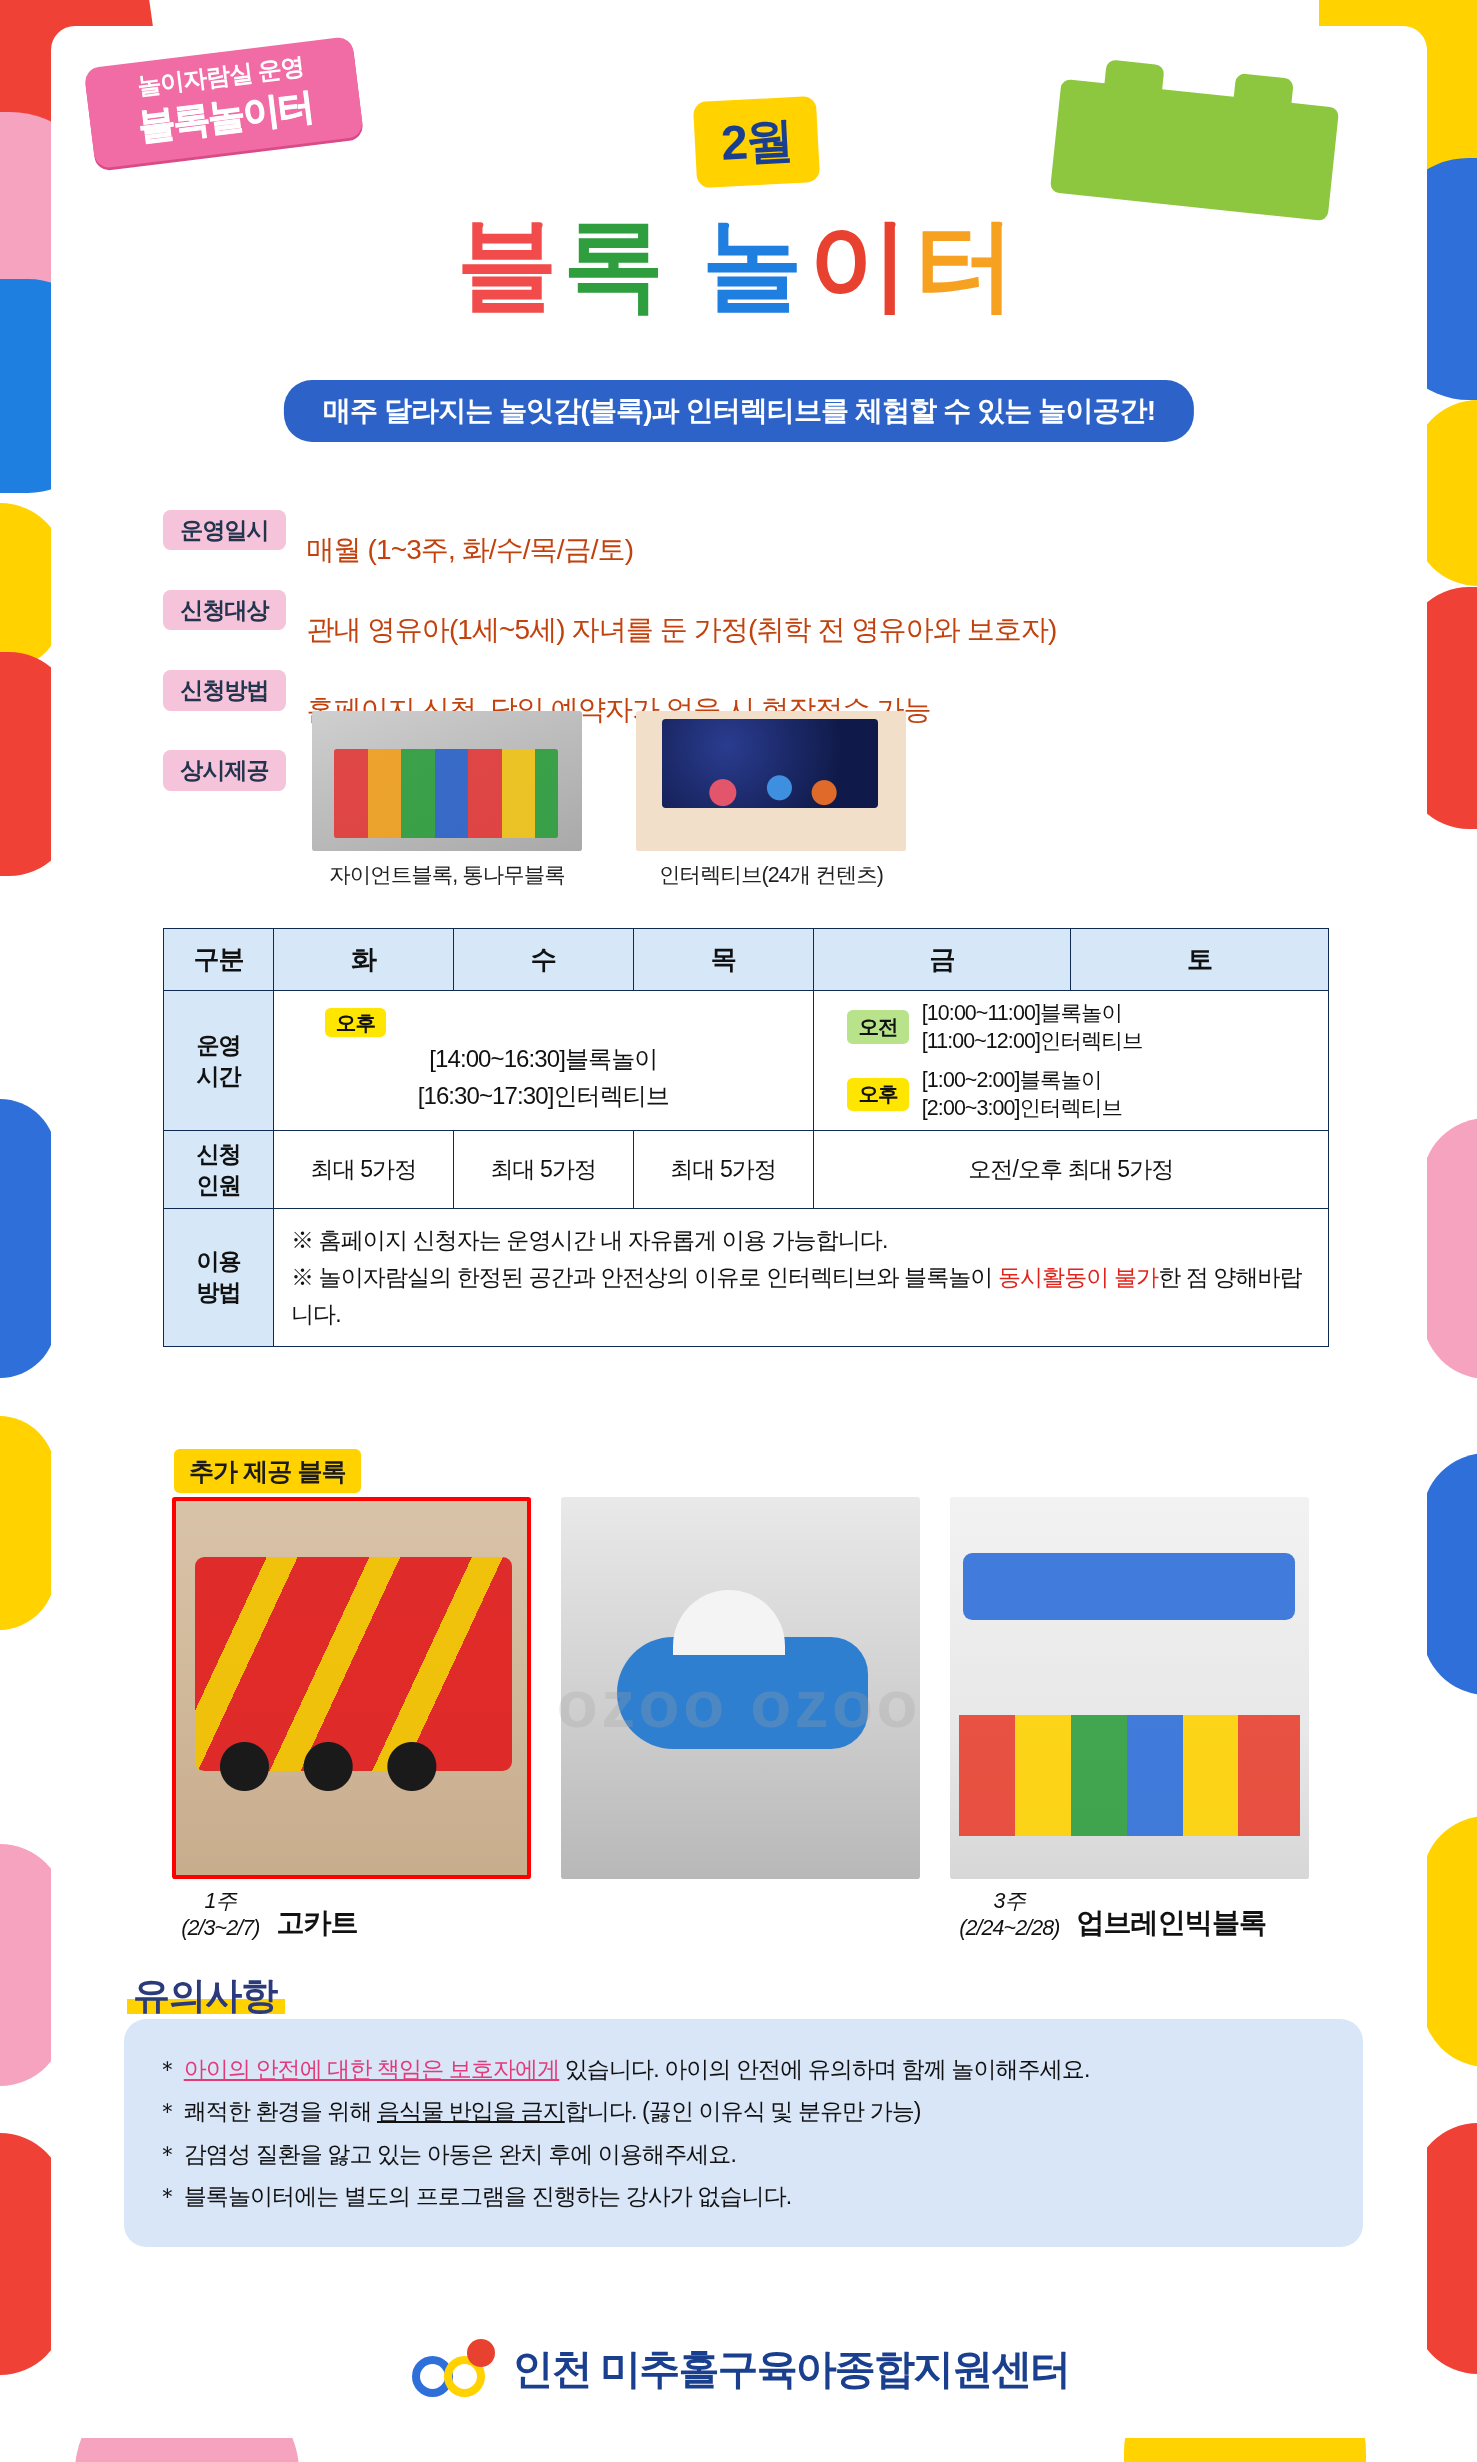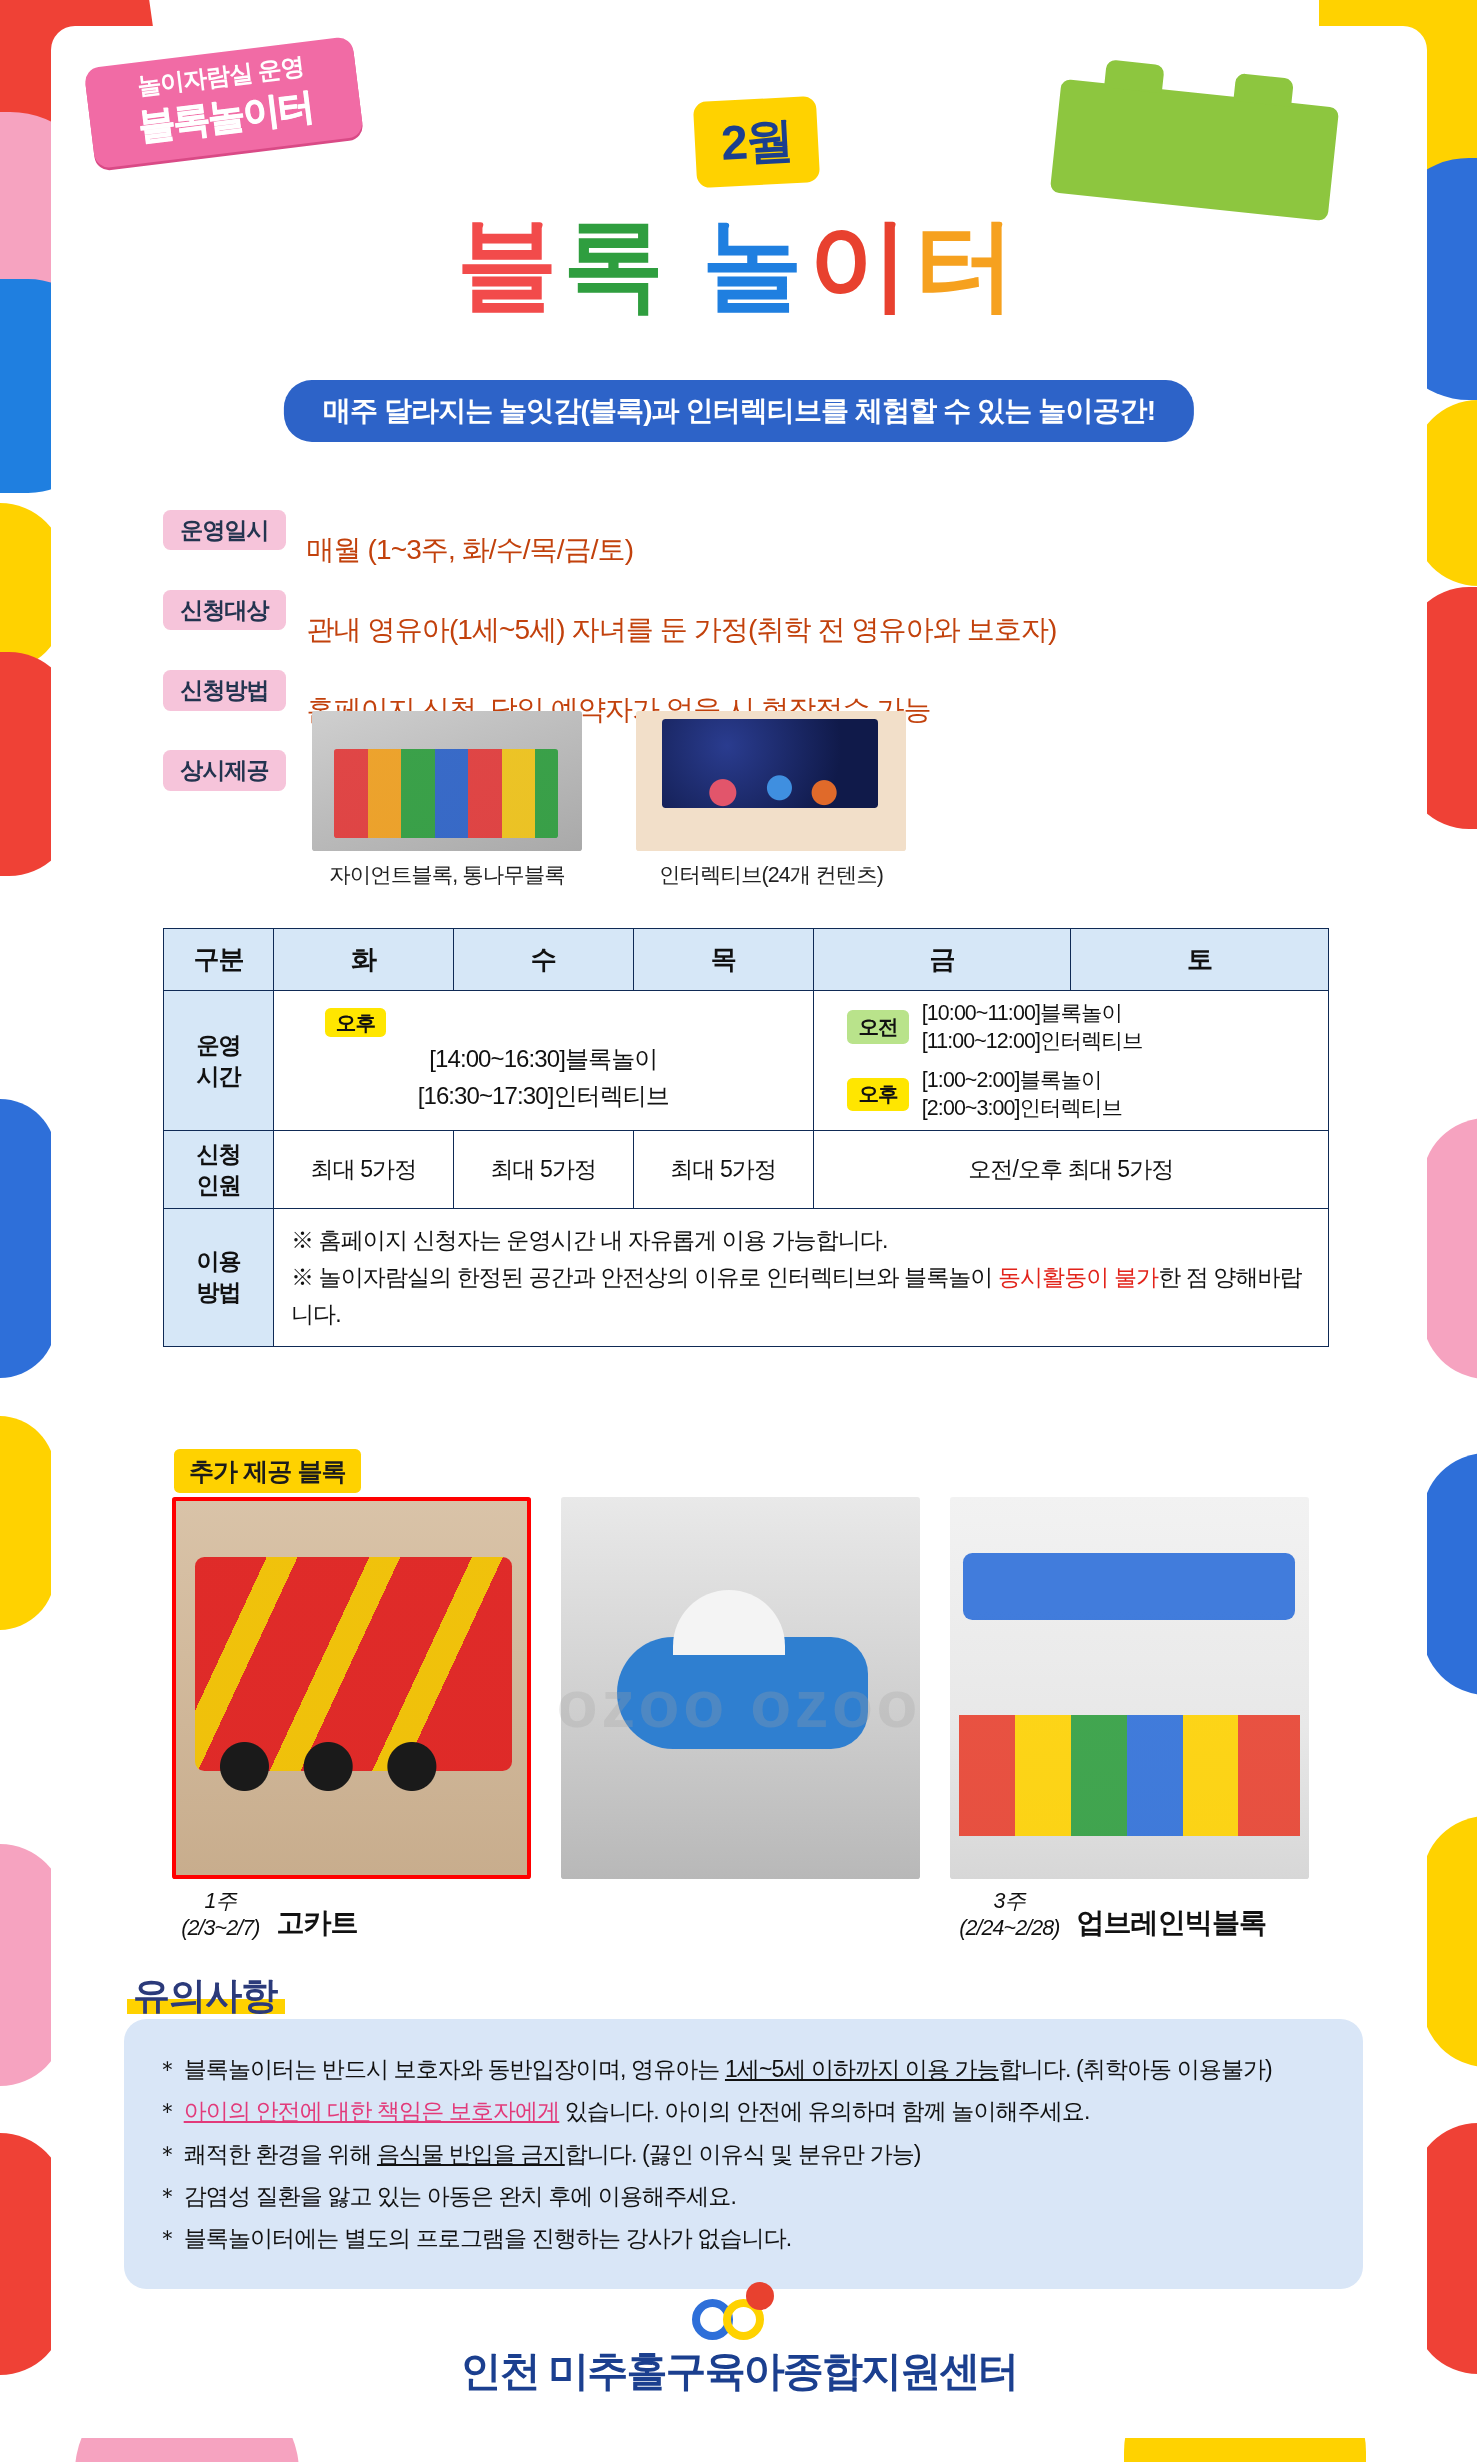--- a/index.html
+++ b/index.html
@@ -214,21 +214,21 @@
     background:#d9e6f7; border-radius:22.4px; padding:24px 32px;
   }
   .note-item { font-size:23px; color:#111; margin:11.2px 0; letter-spacing:-0.9px;}
   .u { text-decoration:underline; }
   .pink { color:#e23a7a; }
   .star { color:#111; margin-right:5.6px; }
 
   
   .footer {
     position:absolute; left:0; right:0; bottom:39px;
-    display:flex; align-items:center; justify-content:center; gap:2px;flex-direction:column;
+    display:flex; align-items:center; justify-content:center; gap:2px;
   }
   .footer-logo { width:102px; height:60px; position:relative; }
   .footer-logo .c1,.footer-logo .c2,.footer-logo .c3 { position:absolute; border-radius:50%; }
   .footer-logo .c1 { left:3.7px; top:17px; width:41px; height:41px; border:8.4px solid #2e6fd9; background:transparent; }
   .footer-logo .c2 { left:35px; top:17px; width:41px; height:41px; border:8.4px solid #ffd200; background:transparent; }
   .footer-logo .c3 { left:58px; top:0px;  width:28px; height:28px; background:#e8412f; }
   .footer-text { font-size:41px; font-weight:bold; color:#1b3f8f; letter-spacing:-1.9px; }
 
   
   .watermark {
@@ -408,23 +408,20 @@
         </div>
         <div class="cap-name">업브레인빅블록</div>
       </div>
     </div>
   </div>
 
   <div class="watermark">ozoo ozoo</div>
 
   <div class="notes-title">유의사항</div>
   <div class="notes">
-    <div class="note-item">
-      <span class="star">＊</span><span>블록놀이터는 반드시 보호자와 동반입장이며, 영유아는 </span><span class="u">1세~5세 이하까지 이용 가능</span><span>합니다. (취학아동 이용불가)</span>
-    </div>
     <div class="note-item pink">
       <span class="star">＊</span><span></span><span class="u">아이의 안전에 대한 책임은 보호자에게</span><span style="color:#111"> 있습니다. 아이의 안전에 유의하며 함께 놀이해주세요.</span>
     </div>
     <div class="note-item">
       <span class="star">＊</span><span>쾌적한 환경을 위해 </span><span class="u">음식물 반입을 금지</span><span>합니다. (끓인 이유식 및 분유만 가능)</span>
     </div>
     <div class="note-item">
       <span class="star">＊</span><span>감염성 질환을 앓고 있는 아동은 완치 후에 이용해주세요.</span>
     </div>
     <div class="note-item">

